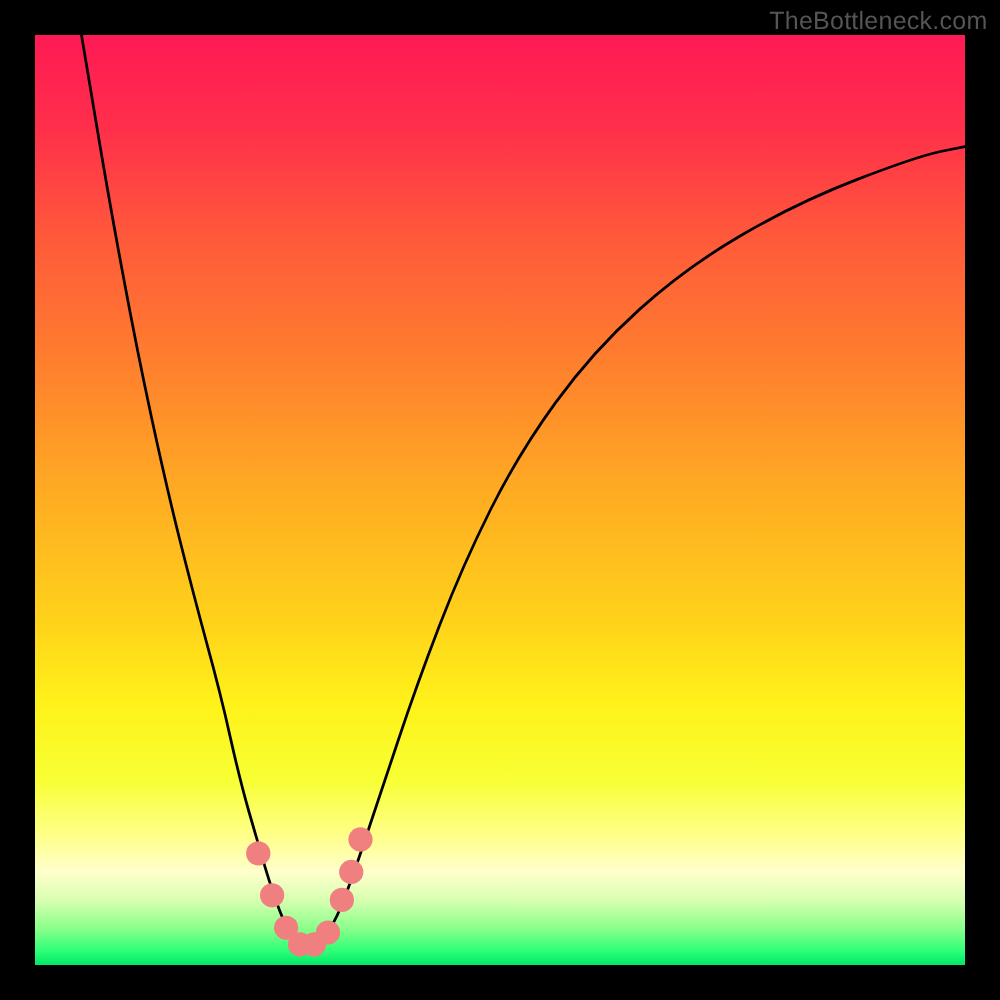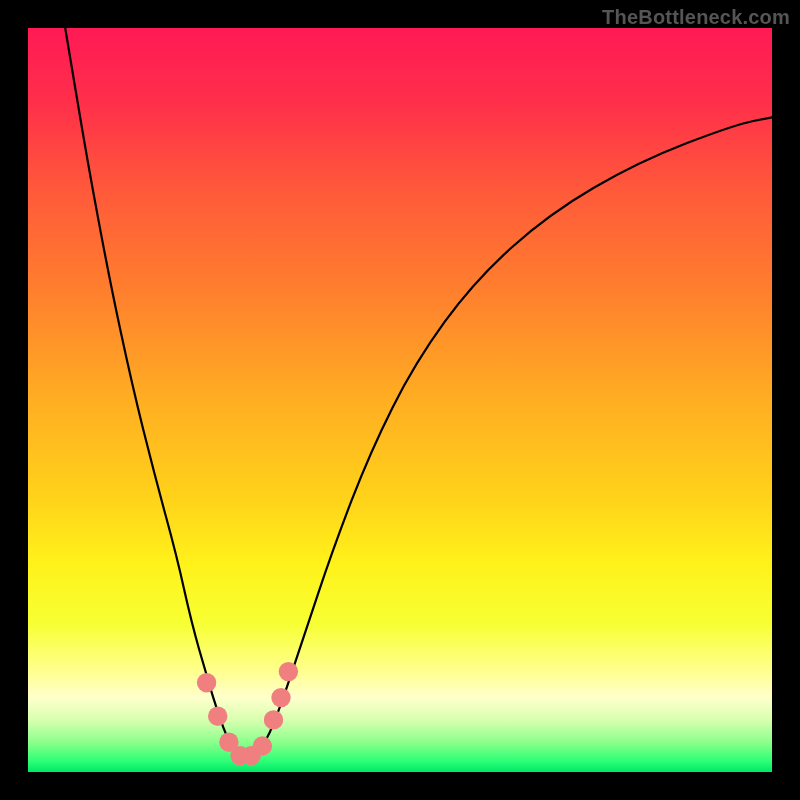--- a/index.html
+++ b/index.html
@@ -24,21 +24,21 @@
     width: 744px;
     height: 744px;
     overflow: hidden;
   }
   .watermark {
     position: absolute;
     top: 6px;
     right: 10px;
     color: #555;
     font-size: 20px;
-    font-weight: 700;
+    font-weight: 400;
     letter-spacing: 0.2px;
     user-select: none;
   }
   svg { display: block; }
 </style>
 </head>
 <body>
 
 <div class="frame">
   <div class="watermark">TheBottleneck.com</div>

